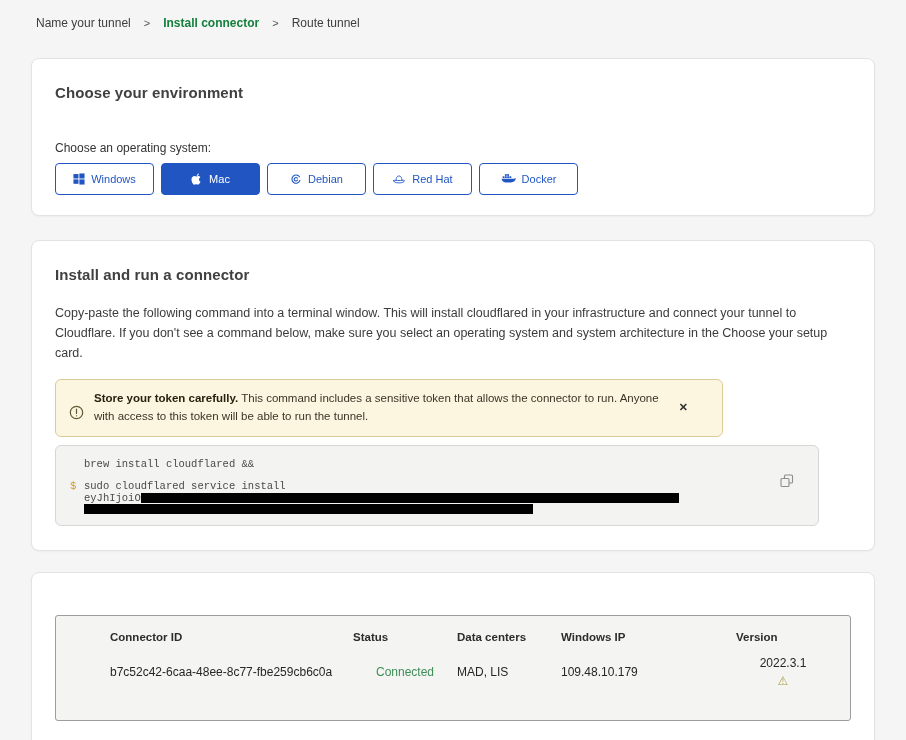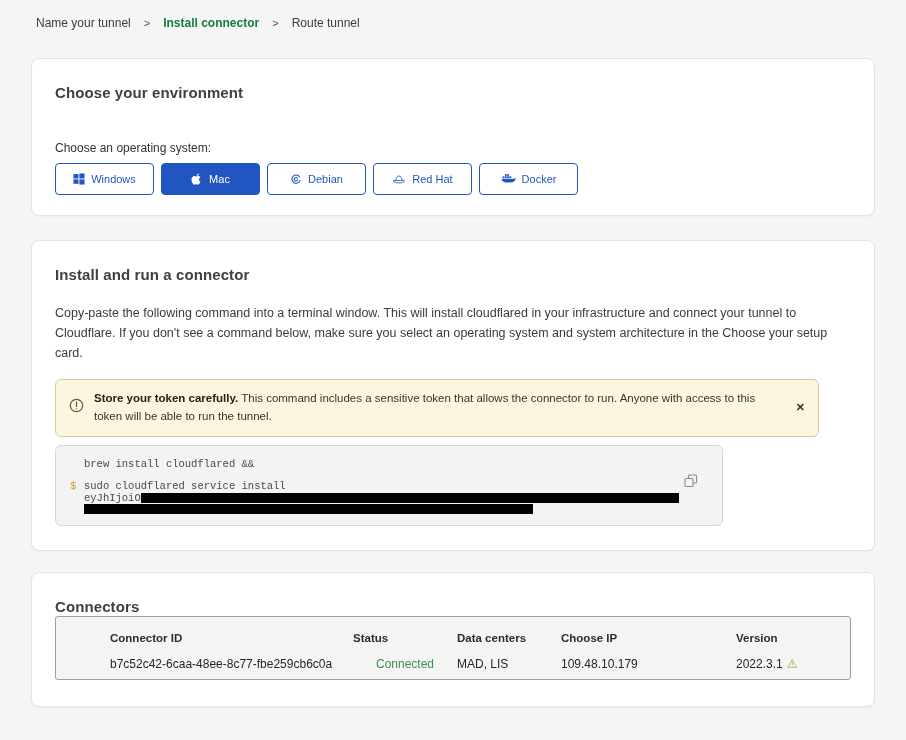--- a/index.html
+++ b/index.html
@@ -43,40 +43,40 @@
     font-size:11px; cursor:pointer;
   }
   .os-btn.selected { background:var(--primary-blue,#2156c2); color:#fff; }
   .os-btn svg { display:block; }
 
   
   .card-install { margin-top:24px; }
   .install-desc { margin-top:20px; font-size:12.5px; line-height:1.6; color:#3b3b3b; max-width:795px; }
 
   .warning-banner {
-    margin-top:16px; width:764px;
+    margin-top:16px; width:668px;
     background:var(--banner-bg,#fcf6e1);
     border:1px solid var(--banner-border,#d9cc96);
     border-radius:6px;
-    padding:10px 7px 10px 13px;
-    display:flex; gap:10px; align-items:center;
+    padding:10px 28px 10px 13px;
+    display:flex; gap:10px; align-items:flex-end;
     color:var(--banner-text,#3a3526);
     font-size:11.5px; line-height:1.55;
   }
   .warning-banner .alert-ic { flex:none; margin-top:2px; color:#5f5b33; }
   .warning-banner .w-title { font-weight:bold; color:#26220f; }
   .banner-close {
     flex:none; margin-left:auto; align-self:center;
     background:none; border:none; cursor:pointer;
     font-size:11px; font-weight:bold; color:#333; padding:2px 6px;
   }
 
   .code-block {
     position:relative;
-    margin-top:8px; width:668px;
+    margin-top:8px; width:764px;
     background:var(--code-bg,#f3f3f1);
     border:1px solid var(--code-border,#d6d6d4);
     border-radius:6px;
     padding:13px 40px 11px 14px;
     font-family:"Liberation Mono", monospace;
     font-size:10.5px; line-height:11.5px; color:#4a4a4a;
   }
   .code-line { display:flex; white-space:pre; }
   .code-gutter { width:14px; flex:none; color:var(--prompt-orange,#cf9a2d); }
   .code-line.blank { height:11px; }
@@ -86,35 +86,35 @@
   .redact.bar1 { width:538px; }
   .redact.bar2 { width:449px; }
   .copy-btn {
     position:absolute; right:22px; top:26px;
     background:none; border:none; cursor:pointer; padding:2px;
   }
 
   
   .card-connectors { margin-top:21px; padding-bottom:26px; }
   .conn-table {
-    margin-top:1px;
+    margin-top:17px;
     background:var(--table-bg,#f4f4f3);
     border:1px solid var(--table-border,#9d9d9d);
     border-radius:3px;
-    padding:15px 20px 8px 54px;
+    padding:15px 20px 32px 54px;
   }
   .tbl-row {
     display:grid;
     grid-template-columns:243px 104px 104px 175px 1fr;
     align-items:center;
   }
   .tbl-row.head { font-size:11.5px; font-weight:bold; color:#2c2c2c; }
   .tbl-row.data { margin-top:13px; font-size:12px; color:#262626; }
   .cell-status { color:var(--status-green,#3e8e58);text-align:center; }
-  .cell-version { display:flex; align-items:center; gap:4px; }
+  .cell-version { display:flex; align-items:center; gap:4px;flex-direction:column; }
   .warn-glyph { color:var(--warning-yellow,#a79a3c); font-size:12px; }
 </style>
 </head>
 <body>
 
 <nav class="breadcrumb">
   <span class="crumb">Name your tunnel</span>
   <span class="sep">&gt;</span>
   <span class="crumb active">Install connector</span>
   <span class="sep">&gt;</span>
@@ -229,27 +229,26 @@
           <svg width="14" height="14" viewBox="0 0 14 14" fill="none" stroke="#8c8c8c" stroke-width="1.1">
             <rect x="4.5" y="1" width="8" height="8" rx="1"></rect>
             <rect x="1" y="4.5" width="8" height="8" rx="1" fill="#f3f3f1"></rect>
           </svg>
         </span>
       </button>
     </div>
   </section>
 
   <section class="card card-connectors">
-    <h2 class="card-title">Connectors</h2>
     <div class="conn-table">
       <div class="tbl-row head">
         <span>Connector ID</span>
         <span>Status</span>
         <span>Data centers</span>
-        <span>Choose IP</span>
+        <span>Windows IP</span>
         <span>Version</span>
       </div>
       <div class="tbl-row data">
         <span>b7c52c42-6caa-48ee-8c77-fbe259cb6c0a</span>
         <span class="cell-status">Connected</span>
         <span>MAD, LIS</span>
         <span>109.48.10.179</span>
         <span class="cell-version">
           <span>2022.3.1</span>
           <span class="warn-glyph">⚠</span>

